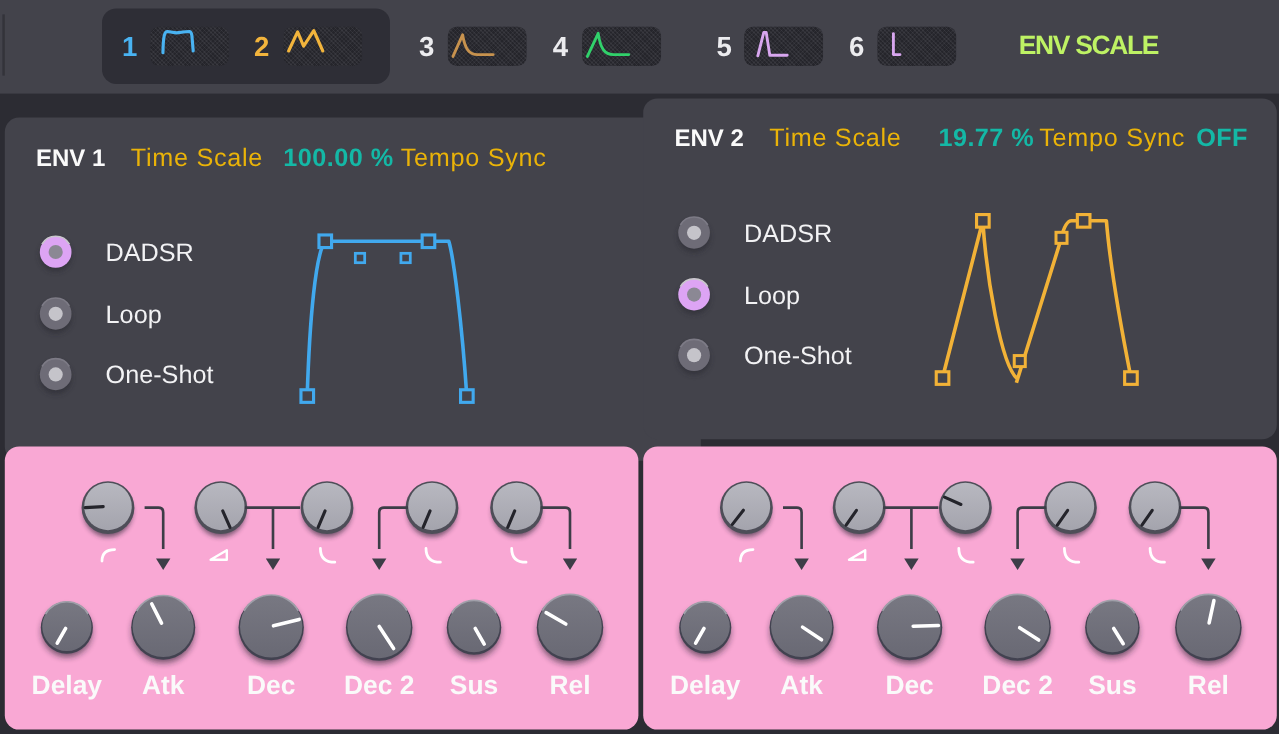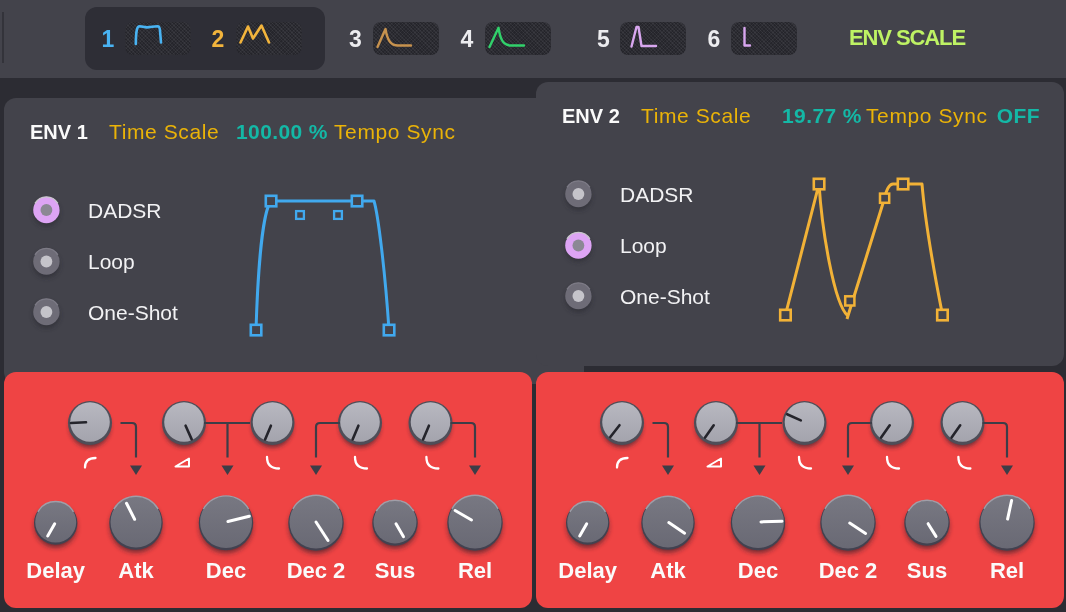--- a/index.html
+++ b/index.html
@@ -6,21 +6,21 @@
 #stage { position:relative; width:1066px; height:612px; }
 .abs { position:absolute; }
 #topbar { left:0; top:0; width:1066px; height:78px; background:#43434b; }
 #vline { left:2px; top:12px; width:2px; height:51px; background:#33333a; }
 #tgroup { left:85px; top:7px; width:240px; height:63px; border-radius:12px; background:#2e2e36; }
 .tnum { position:absolute; top:26px; width:30px; text-align:center; font-size:23px; font-weight:bold; }
 .thumb { position:absolute; top:22px; width:66px; height:33px; border-radius:8px; background-color:#25252b; }
 .hatch { background-image:repeating-linear-gradient(45deg, rgba(200,200,210,0.07) 0 1px, transparent 1px 2.5px), repeating-linear-gradient(-45deg, rgba(200,200,210,0.05) 0 1px, transparent 1px 2.5px); }
 #envscale { left:849px; top:25px; font-size:22px; font-weight:bold; color:#bef264; letter-spacing:-1.1px; }
 .panel { background:#43434b; border-radius:12px; }
-.kpanel { background:#ef4444; border-radius:12px;padding-left:38px; }
+.kpanel { background:#f9a8d4; border-radius:12px;padding-left:38px; }
 .hrow span { position:absolute; top:22px; font-size:21px; white-space:nowrap; }
 .henv { font-weight:bold; color:#fafafa; font-size:20px !important; top:23px !important; }
 .hlab { color:#eab308; letter-spacing:0.6px; }
 .hval { font-weight:bold; color:#14b8a6; letter-spacing:0.4px;margin-left:10px; }
 .hr { right:24px;text-align:right; }
 .psvg { position:absolute; left:0; top:0; }
 </style></head>
 <body>
 <div id="stage">
 <div id="topbar" class="abs">

